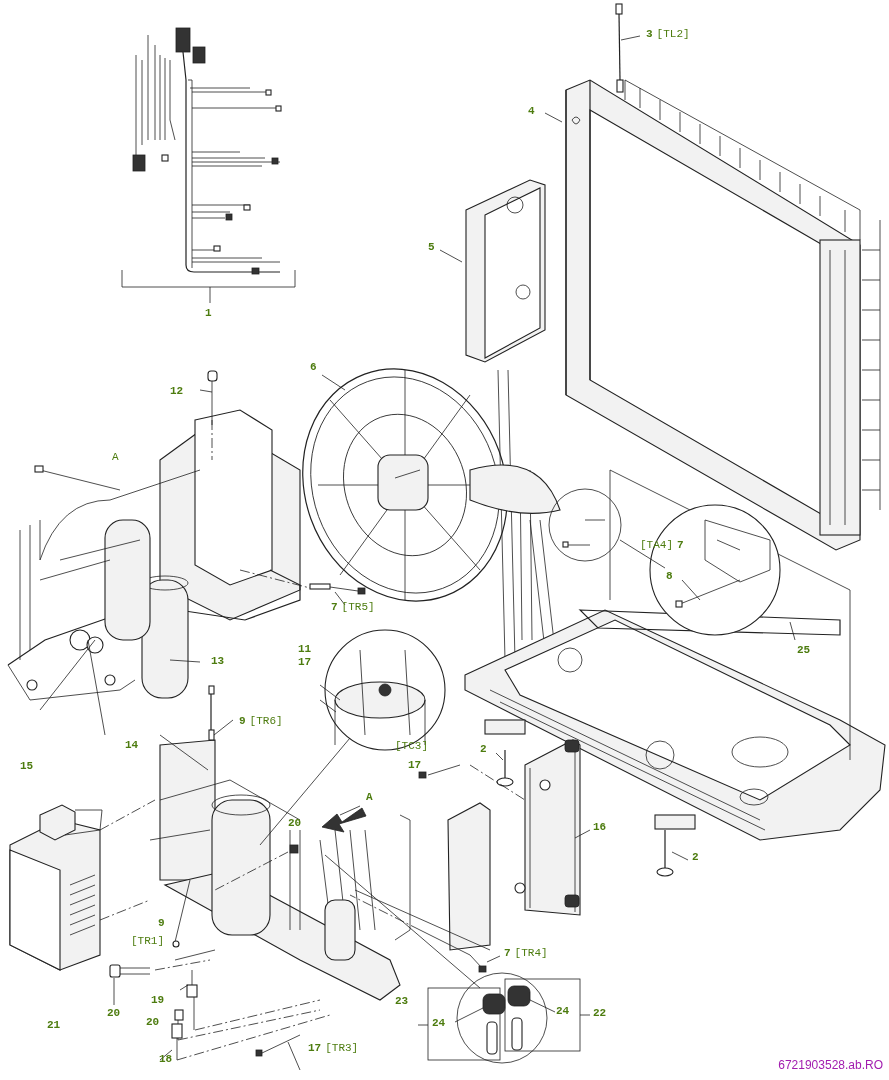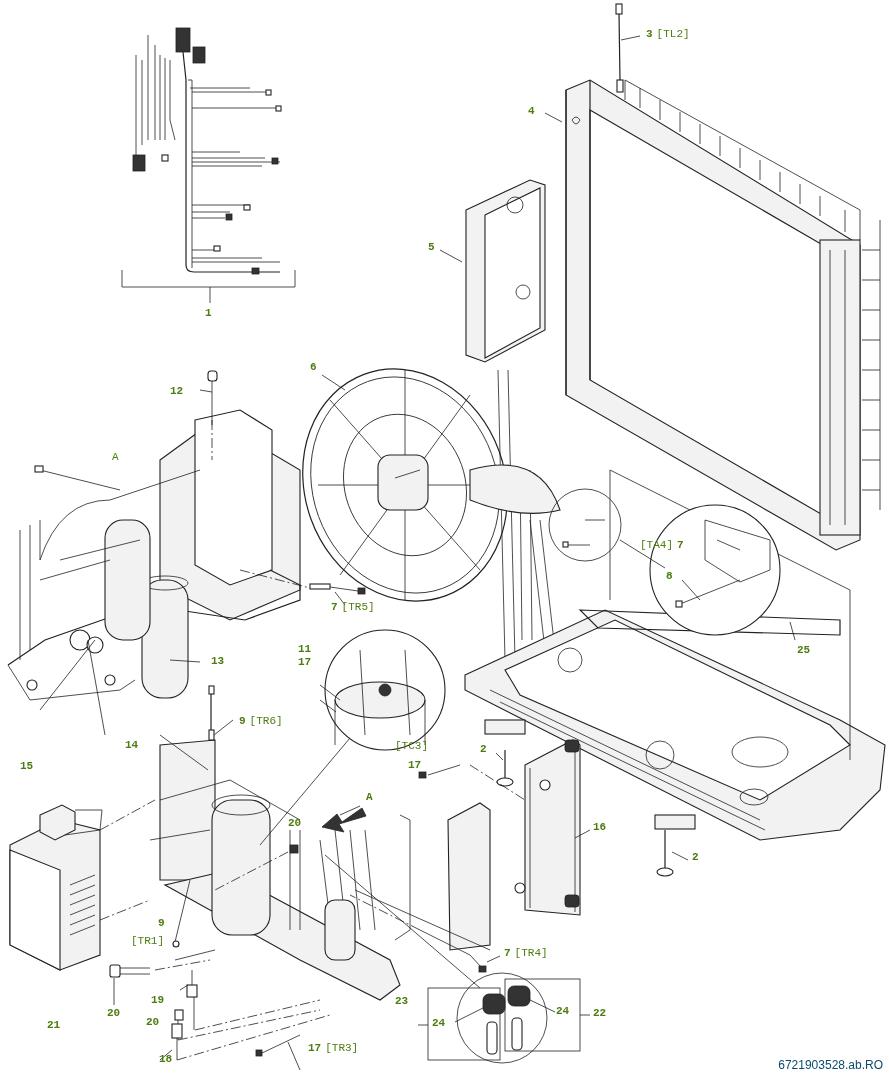--- a/index.html
+++ b/index.html
@@ -1,21 +1,21 @@
 <!DOCTYPE html>
 <html><head>
 <meta charset="utf-8">
 <style>
   html,body{margin:0;padding:0;background:#ffffff;}
   body{width:889px;height:1080px;position:relative;overflow:hidden;font-family:"Liberation Sans",sans-serif;}
   svg.art{position:absolute;left:0;top:0;}
   .lbl{position:absolute;font-family:Liberation Mono, monospace;font-weight:bold;font-size:11px;color:#4d7c0f;white-space:nowrap;line-height:1;}
   .lbl .tag{font-weight:normal;margin-left:4px;}
   .lbl.tagonly{font-weight:normal;}
-  .ref{position:absolute;right:6px;bottom:8px;font-size:12px;color:#0c4a6e;font-family:"Liberation Sans",sans-serif;text-align:center;}
+  .ref{position:absolute;right:6px;bottom:8px;font-size:12px;color:#a21caf;font-family:"Liberation Sans",sans-serif;text-align:center;}
   .s{fill:none;stroke:#222;stroke-width:1.2;}
   .t{fill:none;stroke:#222;stroke-width:0.8;}
   .d{fill:none;stroke:#222;stroke-width:0.8;stroke-dasharray:10 3 2 3;}
   .f{fill:#f2f2f2;stroke:#222;stroke-width:1.1;}
   .k{fill:#333;stroke:#222;stroke-width:0.8;}
   .w{fill:#fff;stroke:#222;stroke-width:1.1;}
 </style>
 </head>
 <body>
 

